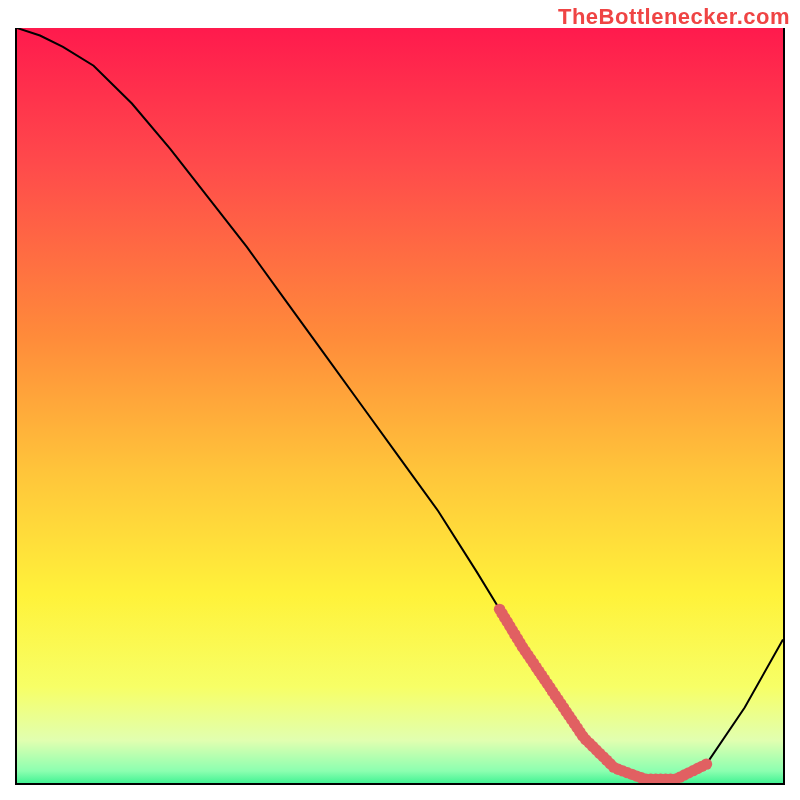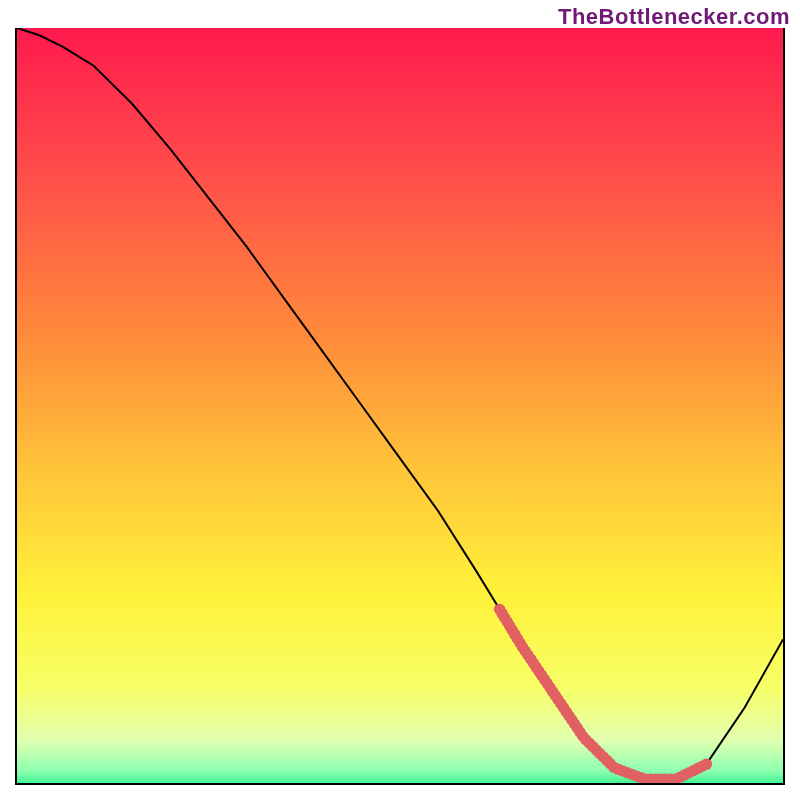--- a/index.html
+++ b/index.html
@@ -9,21 +9,21 @@
     width: 800px;
     height: 800px;
   }
   .attribution {
     position: absolute;
     top: 4px;
     right: 10px;
     font-family: Arial, Helvetica, sans-serif;
     font-size: 22px;
     font-weight: bold;
-    color: #701a75;
+    color: #ef4444;
     letter-spacing: 0.5px;
   }
   .plot-area {
     position: absolute;
     left: 17px;
     top: 28px;
     width: 766px;
     height: 755px;
     overflow: hidden;
   }

